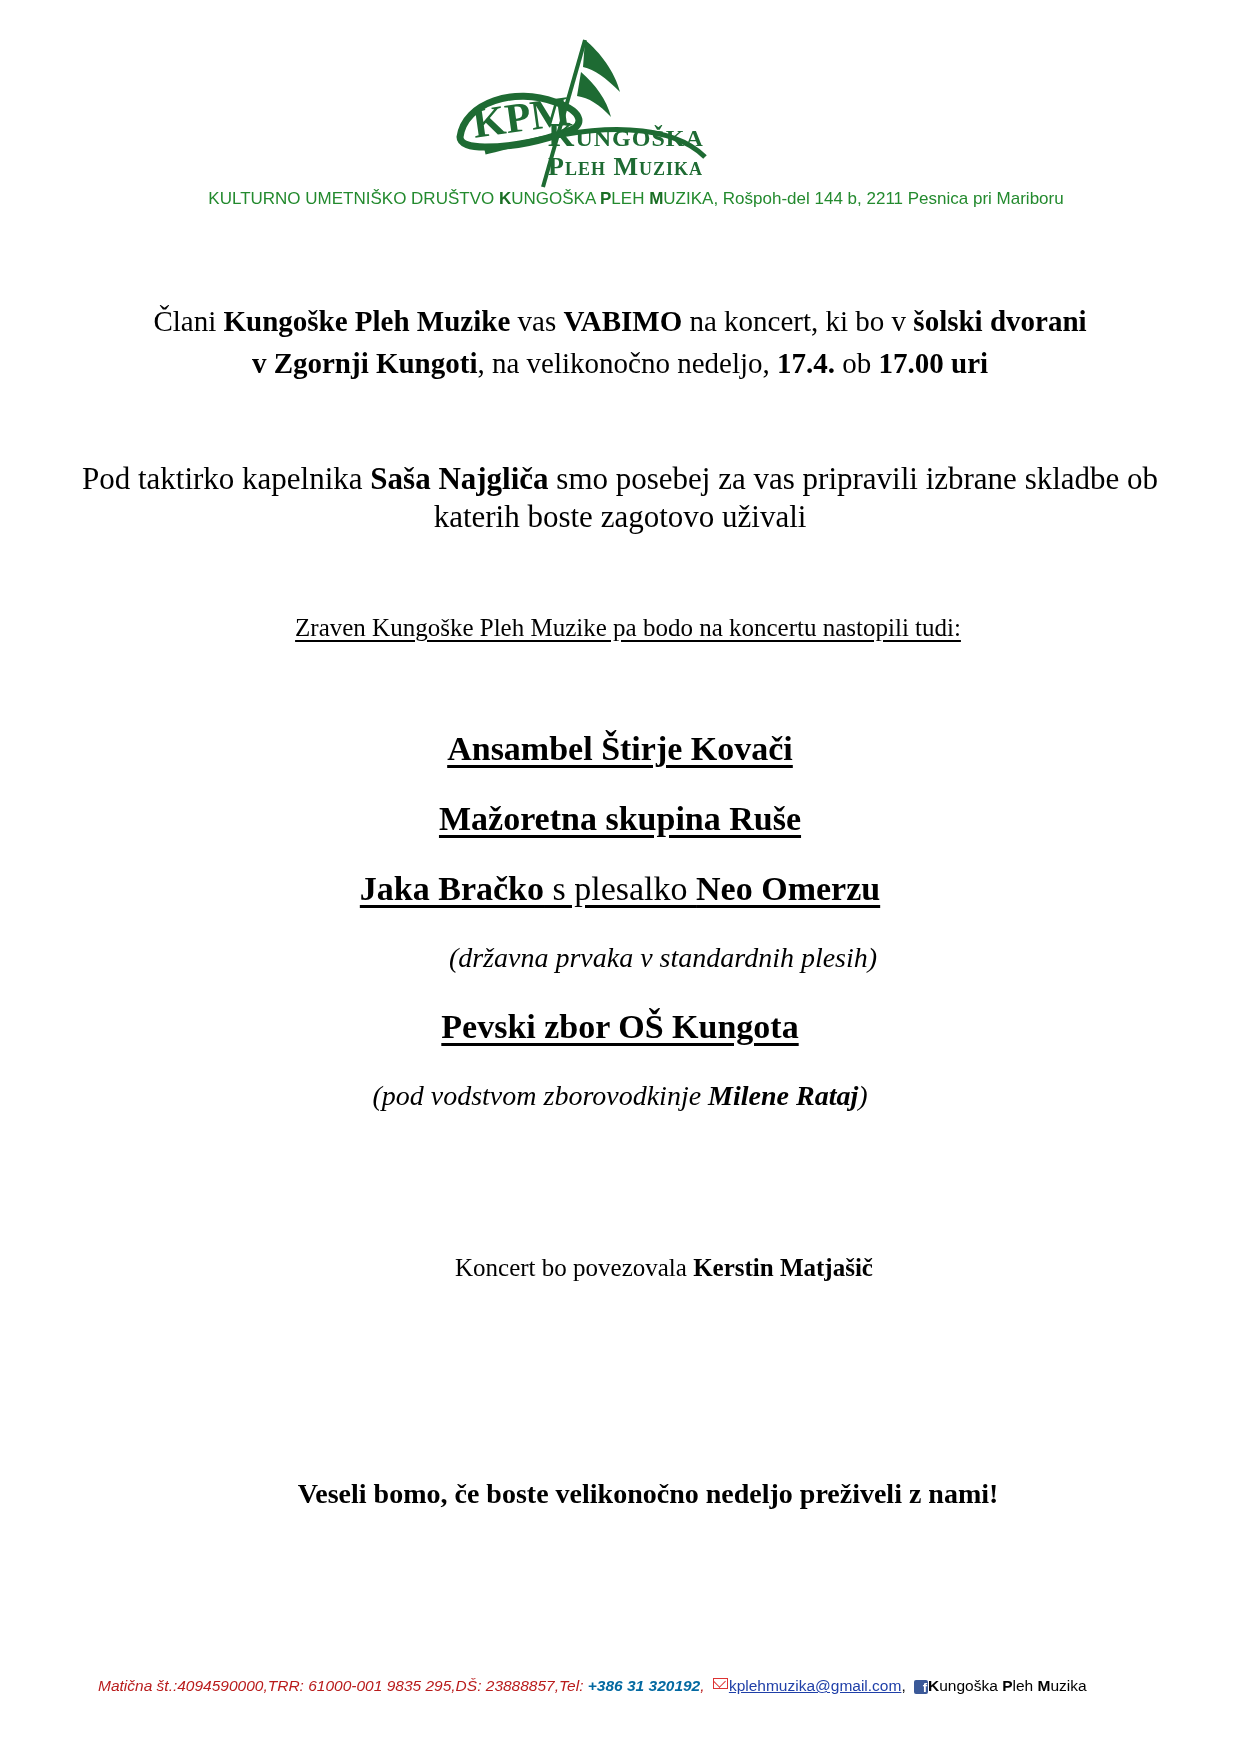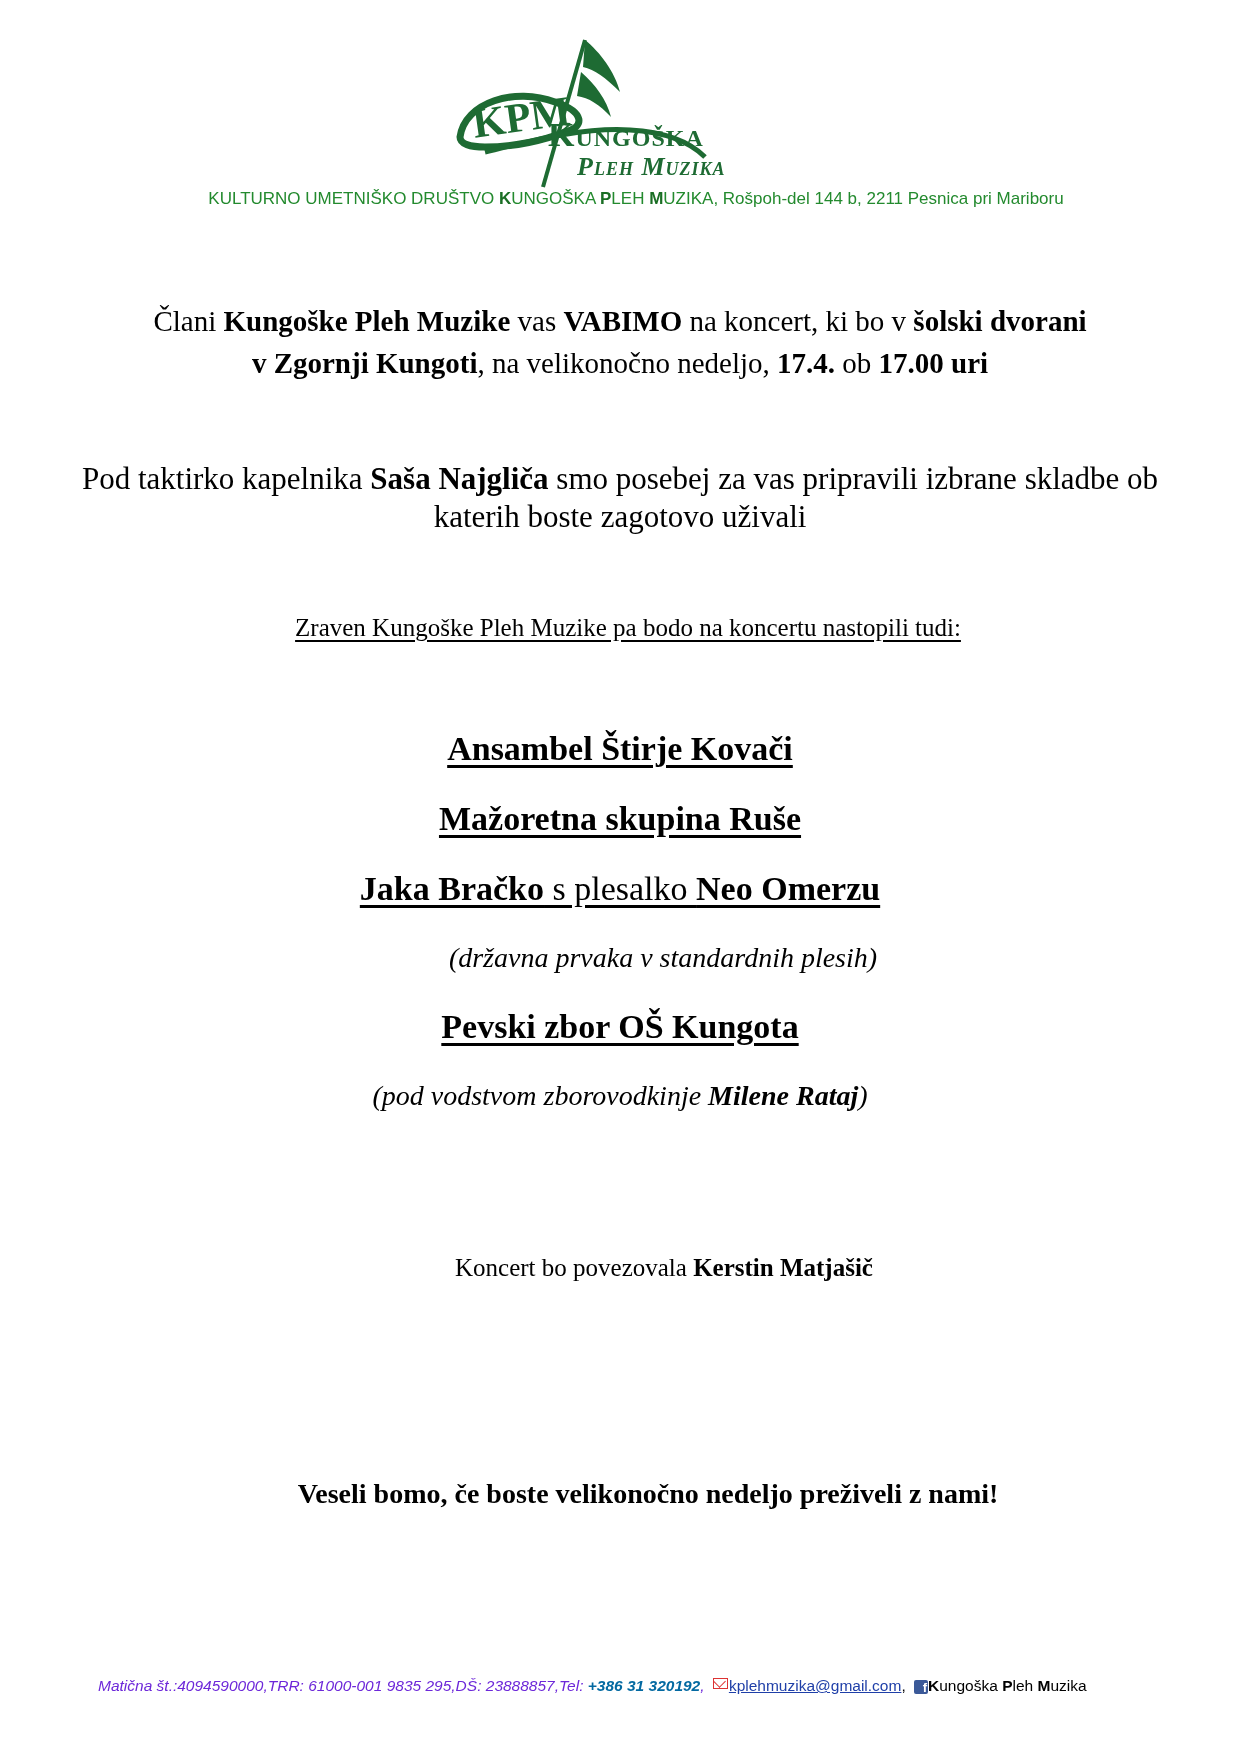--- a/index.html
+++ b/index.html
@@ -3,21 +3,21 @@
 <meta charset="utf-8">
 <style>
   html, body { margin: 0; padding: 0; background: #ffffff; }
   body { width: 1240px; height: 1754px; position: relative; overflow: hidden; font-family: "Liberation Serif", serif; color: #000; }
   .abs { position: absolute; left: 0; width: 1240px; text-align: center; }
 
   
   .logo { position: absolute; left: 455px; top: 32px; width: 290px; height: 160px; }
   .logo-text { position: absolute; left: 548px; top: 118px; color: #1e6b33; font-family: "Liberation Serif", serif; font-weight: bold; line-height: 1; }
   .logo-text .l1 { font-size: 30px; letter-spacing: 1px; display: block; }
-  .logo-text .l2 { font-size: 22px; display: block; margin-left: 29px; margin-top: 2px; letter-spacing: 1px; font-style: italic; }
+  .logo-text .l2 { font-size: 22px; display: block; margin-left: 0; margin-top: 2px; letter-spacing: 1px; }
 
   .address { top: 189px; font-family: "Liberation Sans", sans-serif; font-size: 17px; color: #238a2e; padding-left: 16px; }
   .address b { font-weight: bold; color: #1a6e24; }
 
   .p1 { top: 300px; font-size: 29px; line-height: 42px; }
   .p2 { top: 460px; font-size: 31px; line-height: 38px; font-family: Liberation Serif, serif; }
   .p3 { top: 614px; font-size: 25px; padding-left: 8px; }
   .p3 span { text-decoration: underline; text-decoration-thickness: 2px; text-underline-offset: 4px; }
 
   .act { font-size: 34px; font-weight: bold; text-decoration: underline; text-decoration-thickness: 3px; text-underline-offset: 5px; }
@@ -28,21 +28,21 @@
   .note { font-size: 28px; font-style: italic; }
   .n1 { top: 942px; padding-left: 43px; }
   .a4 { top: 1008px; }
   .n2 { top: 1080px; }
   .n2 b { font-weight: bold; }
 
   .host { top: 1254px; font-size: 25px; padding-left: 44px; }
   .closing { top: 1478px; font-size: 28px; font-weight: bold; padding-left: 28px; }
 
   .footer { position: absolute; top: 1677px; left: 98px; font-family: "Liberation Sans", sans-serif; font-size: 15.5px; white-space: nowrap; }
-  .footer .reg { font-style: italic; color: #6d28d9; }
+  .footer .reg { font-style: italic; color: #b91c1c; }
   .footer .tel { font-style: italic; font-weight: bold; color: #0369a1; }
   .footer a { color: #1f3fa8; text-decoration: underline; }
   .footer .fb-name { color: #000000; }
   .icon-mail { display: inline-block; width: 15px; height: 11px; border: 1.5px solid #d33; position: relative; vertical-align: 2px; margin: 0 1px 0 4px; background: #fff; box-sizing: border-box; }
   .icon-mail:after { content: ""; position: absolute; left: 1px; top: -2px; width: 8px; height: 8px; border-right: 1.5px solid #d33; border-bottom: 1.5px solid #d33; transform: rotate(45deg); }
   .icon-fb { display: inline-block; width: 14px; height: 14px; background: #3b5998; color: #fff; font-weight: bold; font-size: 13px; line-height: 15px; text-align: right; padding-right: 1px; box-sizing: border-box; vertical-align: -1px; margin-left: 4px; border-radius: 2px; font-family: "Liberation Sans", sans-serif; }
 </style>
 </head>
 <body>
 

